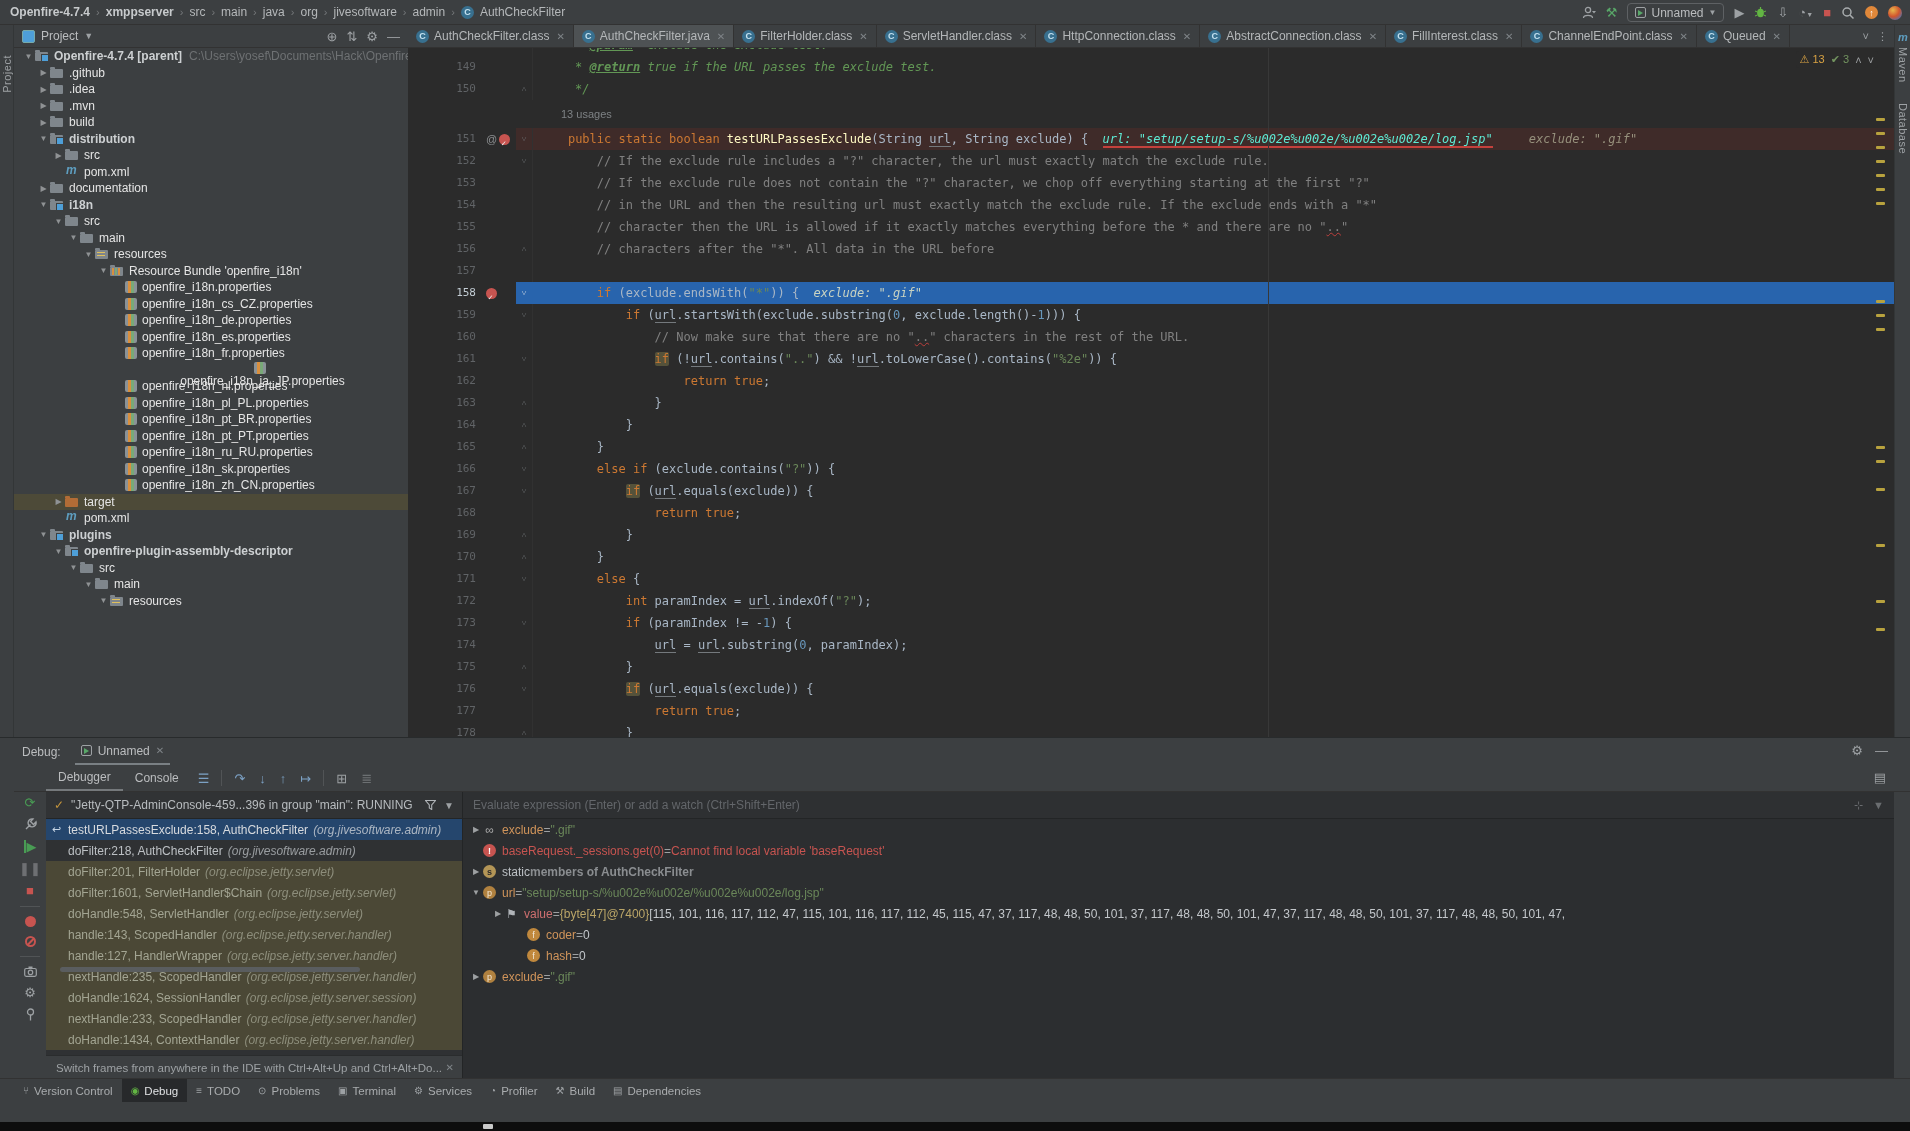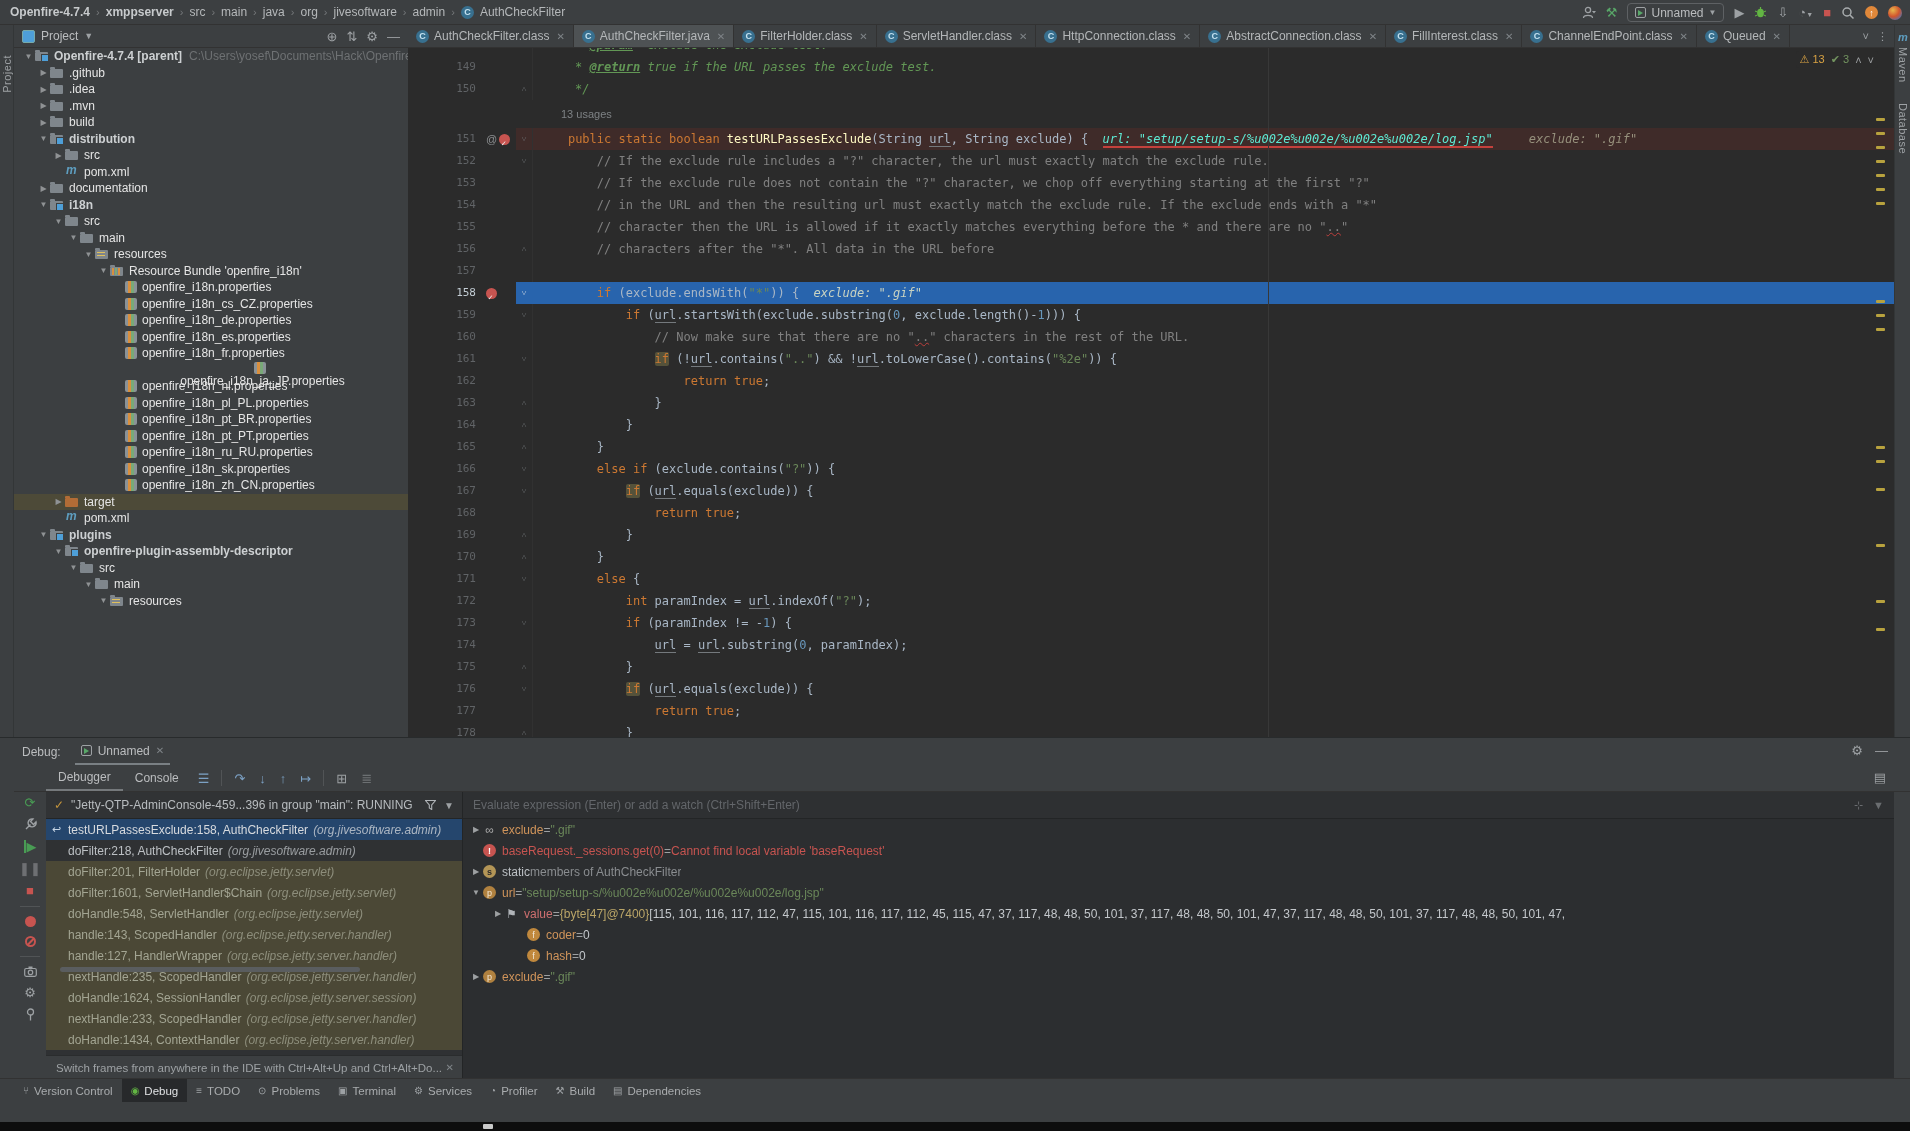--- a/index.html
+++ b/index.html
@@ -154,21 +154,21 @@
   .wicon.field { background:#c0883d; color:#f2e7d5; }
   .wicon.flag { background:none; color:#b0b4b8; font-size:12px; border-radius:0; }
   .wn-orange { color:#d0945a; }
   .wn-red { color:#ce6f6f; }
   .wn-err { color:#c75450; }
   .wn-plain { color:#bcc0c4; }
   .w-eq { color:#9da0a2; }
   .v-str { color:#6a8759; }
   .v-ul { border-bottom:2px solid #c4413c; padding-bottom:1px; }
   .v-err { color:#c75450; }
-  .v-gray { color:#8a8d90; }
+  .v-gray { color:#8a8d90;font-weight:bold; }
   .v-ref { color:#baa567; }
   .v-plain { color:#c3c7cb; }
   .wval { overflow:hidden; max-width:920px; text-overflow:clip; white-space:nowrap; }
 
   
   #toolbtns { left:0; top:1078px; width:1910px; height:24px; background:#3c3f41; border-top:1px solid #323232; display:flex; align-items:center; font-size:11.5px; padding-left:14px; }
   .bbtn { display:flex; align-items:center; gap:5px; padding:0 9px; height:100%; color:#a9acae; }
   .bbtn.active { background:#27292b; color:#dfe1e3; }
   .bbtn .bi { font-size:10px; color:#9da1a4; }
   .bbtn.active .bi { color:#62b543; }

